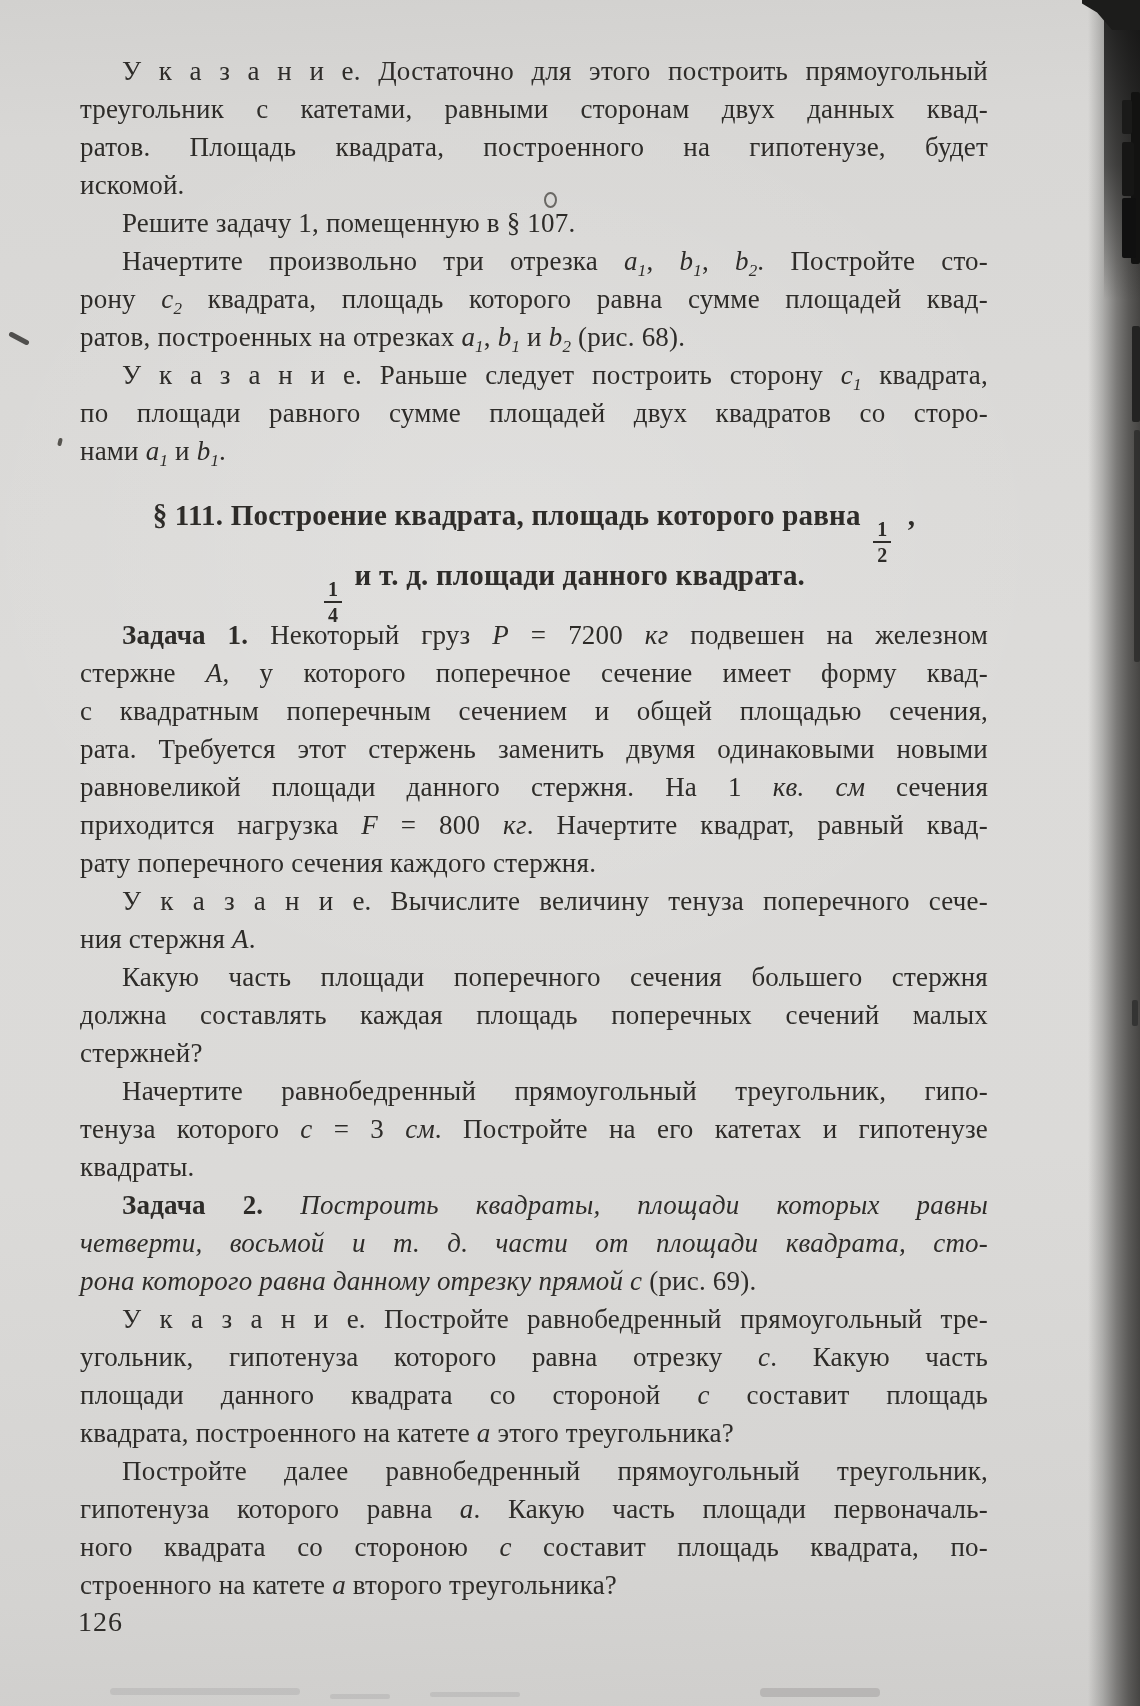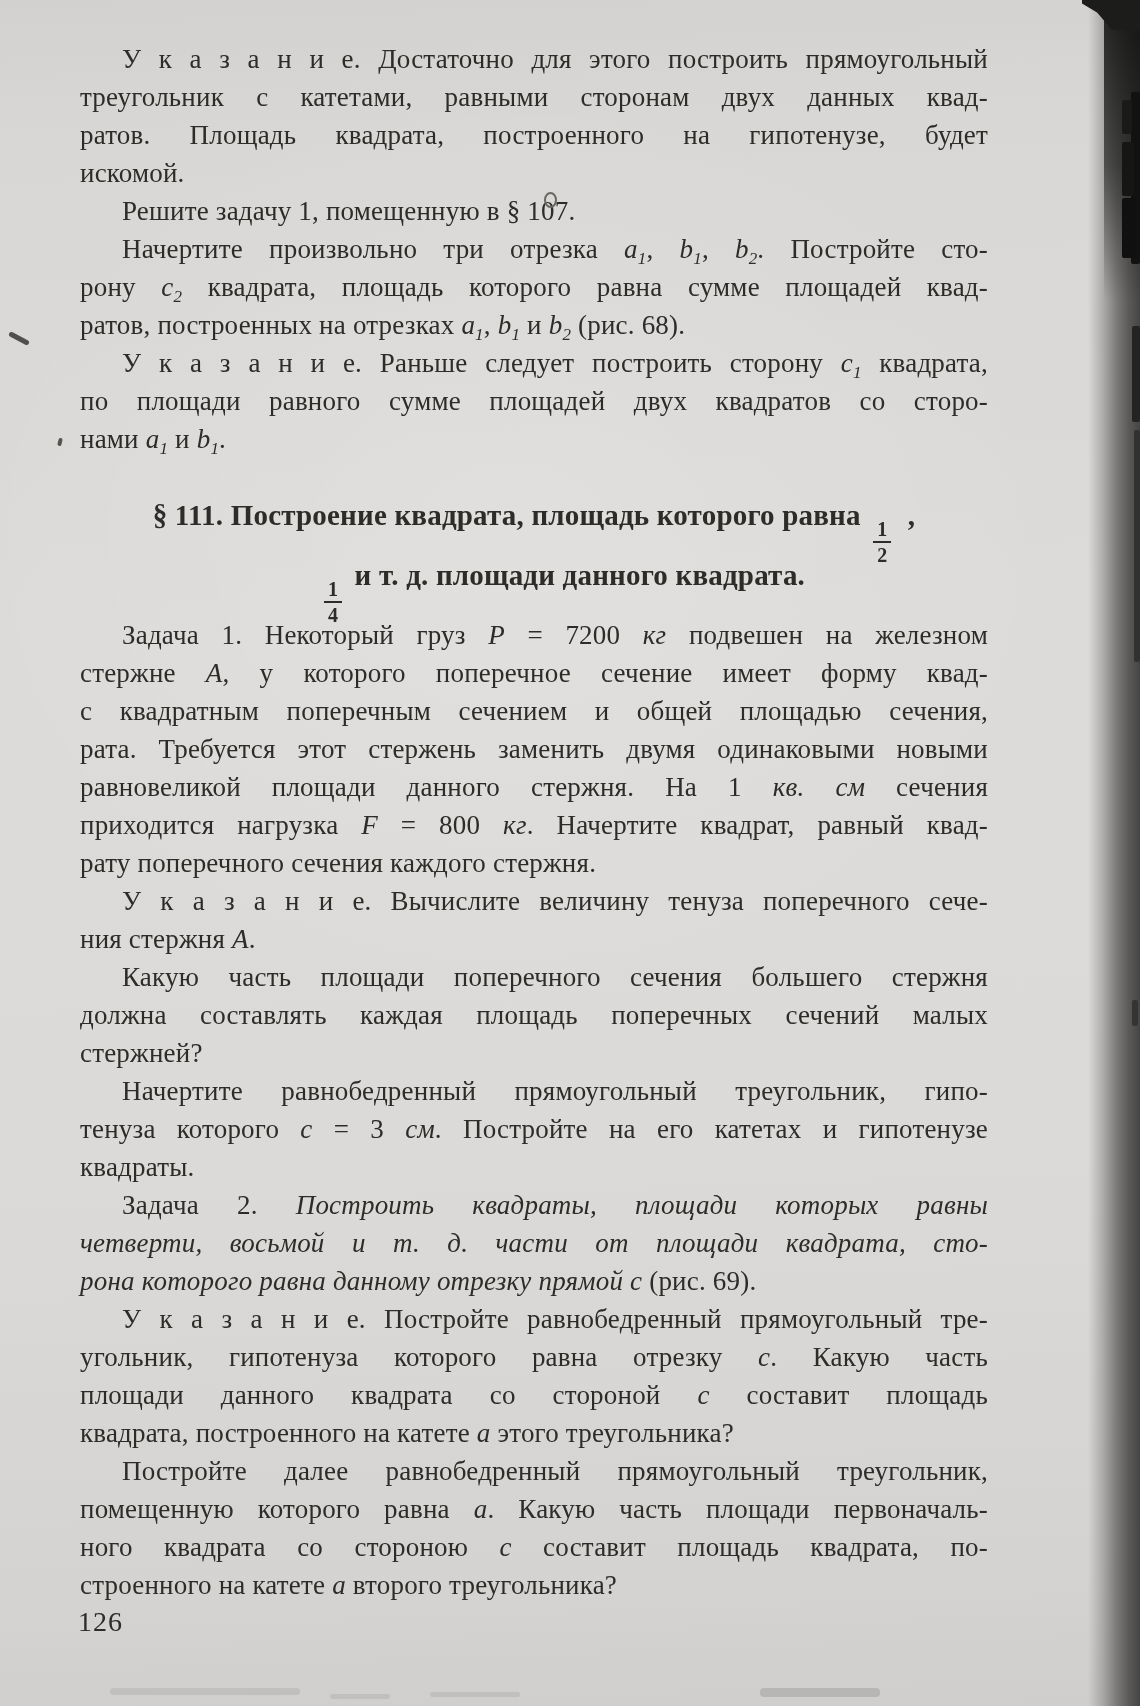--- a/index.html
+++ b/index.html
@@ -13,35 +13,35 @@
     margin:0 auto;
     overflow:hidden;
     font-family:"Liberation Serif","DejaVu Serif",serif;
     color:var(--ink);
     background:
       radial-gradient(ellipse 900px 760px at 45% 32%, rgba(255,255,255,0.15), rgba(255,255,255,0) 62%),
       linear-gradient(178deg,#d2d1cf 0%,#d8d7d5 8%,#dcdbd9 38%,#dbdad8 68%,#d4d3d1 92%,#cfcecc 100%);
   }
   
   .textcol{position:absolute;left:80px;width:908px;}
-  #block-top{top:40px;}
+  #block-top{top:52px;}
   #block-bottom{top:616px;}
   .tline{
     font-size:27px;
     line-height:38px;
     height:38px;
     letter-spacing:0.2px;
     text-align:left;
     white-space:normal;
     overflow:visible;
   }
   .tline.just{text-align:justify;text-align-last:justify;text-justify:inter-word;}
   .tline.indent{padding-left:42px;}
   .it{font-style:italic;}
-  .bd{font-weight:400;}
+  .bd{font-weight:700;}
   sub{font-size:17px;vertical-align:-6px;line-height:0;}
   sub.it{font-style:italic;}
   
   #heading{top:486px;}
   .h-line1{
     text-align:center;font-weight:700;font-size:29px;line-height:58px;height:58px;letter-spacing:0.2px;
   }
   .h-line2{
     text-align:center;font-weight:700;font-size:29px;line-height:62px;height:64px;padding-left:56px;letter-spacing:0.2px;
   }
@@ -159,21 +159,21 @@
       <div class="tline just"><span>тенуза которого </span><span class="it">c</span><span> = 3 </span><span class="it">см</span><span>. Постройте на его катетах и гипотенузе</span></div>
       <div class="tline"><span>квадраты.</span></div>
       <div class="tline indent just"><span class="bd">Задача 2.</span><span> </span><span class="it">Построить квадраты, площади которых равны</span></div>
       <div class="tline just"><span class="it">четверти, восьмой и т. д. части от площади квадрата, сто-</span></div>
       <div class="tline"><span class="it">рона которого равна данному отрезку прямой c</span><span> (рис. 69).</span></div>
       <div class="tline indent just"><span>У к а з а н и е. Постройте равнобедренный прямоугольный тре-</span></div>
       <div class="tline just"><span>угольник, гипотенуза которого равна отрезку </span><span class="it">c</span><span>. Какую часть</span></div>
       <div class="tline just"><span>площади данного квадрата со стороной </span><span class="it">c</span><span> составит площадь</span></div>
       <div class="tline"><span>квадрата, построенного на катете </span><span class="it">a</span><span> этого треугольника?</span></div>
       <div class="tline indent just"><span>Постройте далее равнобедренный прямоугольный треугольник,</span></div>
-      <div class="tline just"><span>помещенную которого равна </span><span class="it">a</span><span>. Какую часть площади первоначаль-</span></div>
+      <div class="tline just"><span>гипотенуза которого равна </span><span class="it">a</span><span>. Какую часть площади первоначаль-</span></div>
       <div class="tline just"><span>ного квадрата со стороною </span><span class="it">c</span><span> составит площадь квадрата, по-</span></div>
       <div class="tline"><span>строенного на катете </span><span class="it">a</span><span> второго треугольника?</span></div>
     </div>
 
   <div class="page-number">126</div>
 
   <div class="edge-shadow-right"></div>
   <div class="edge-top-dark"></div>
   <div class="corner-tr"></div>
   <div class="blob b1"></div>

